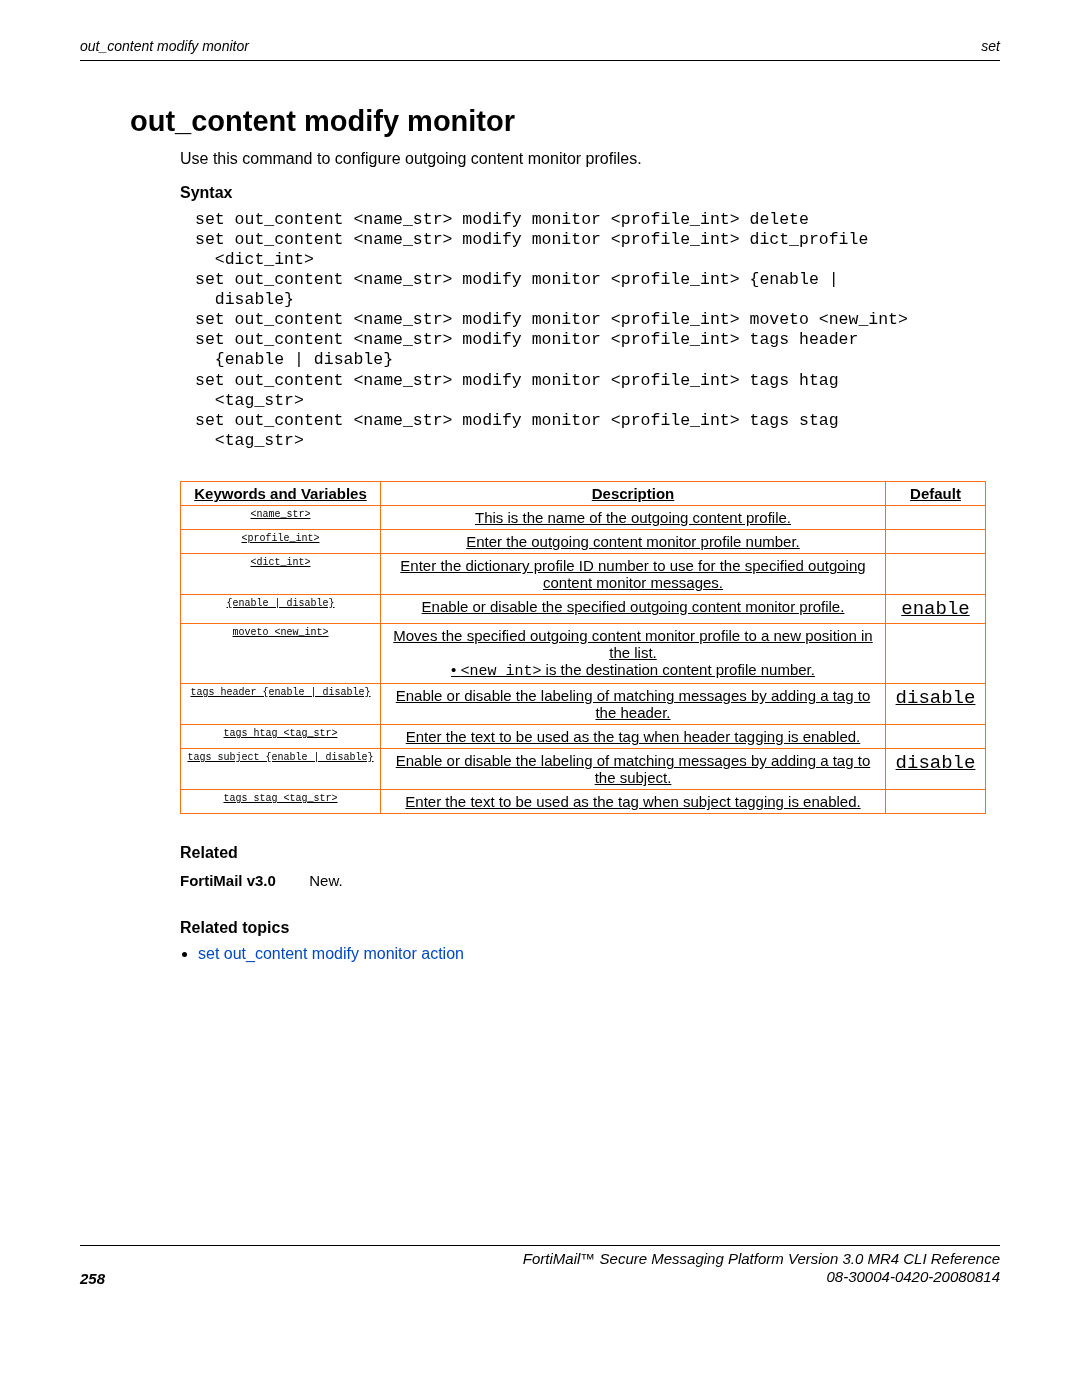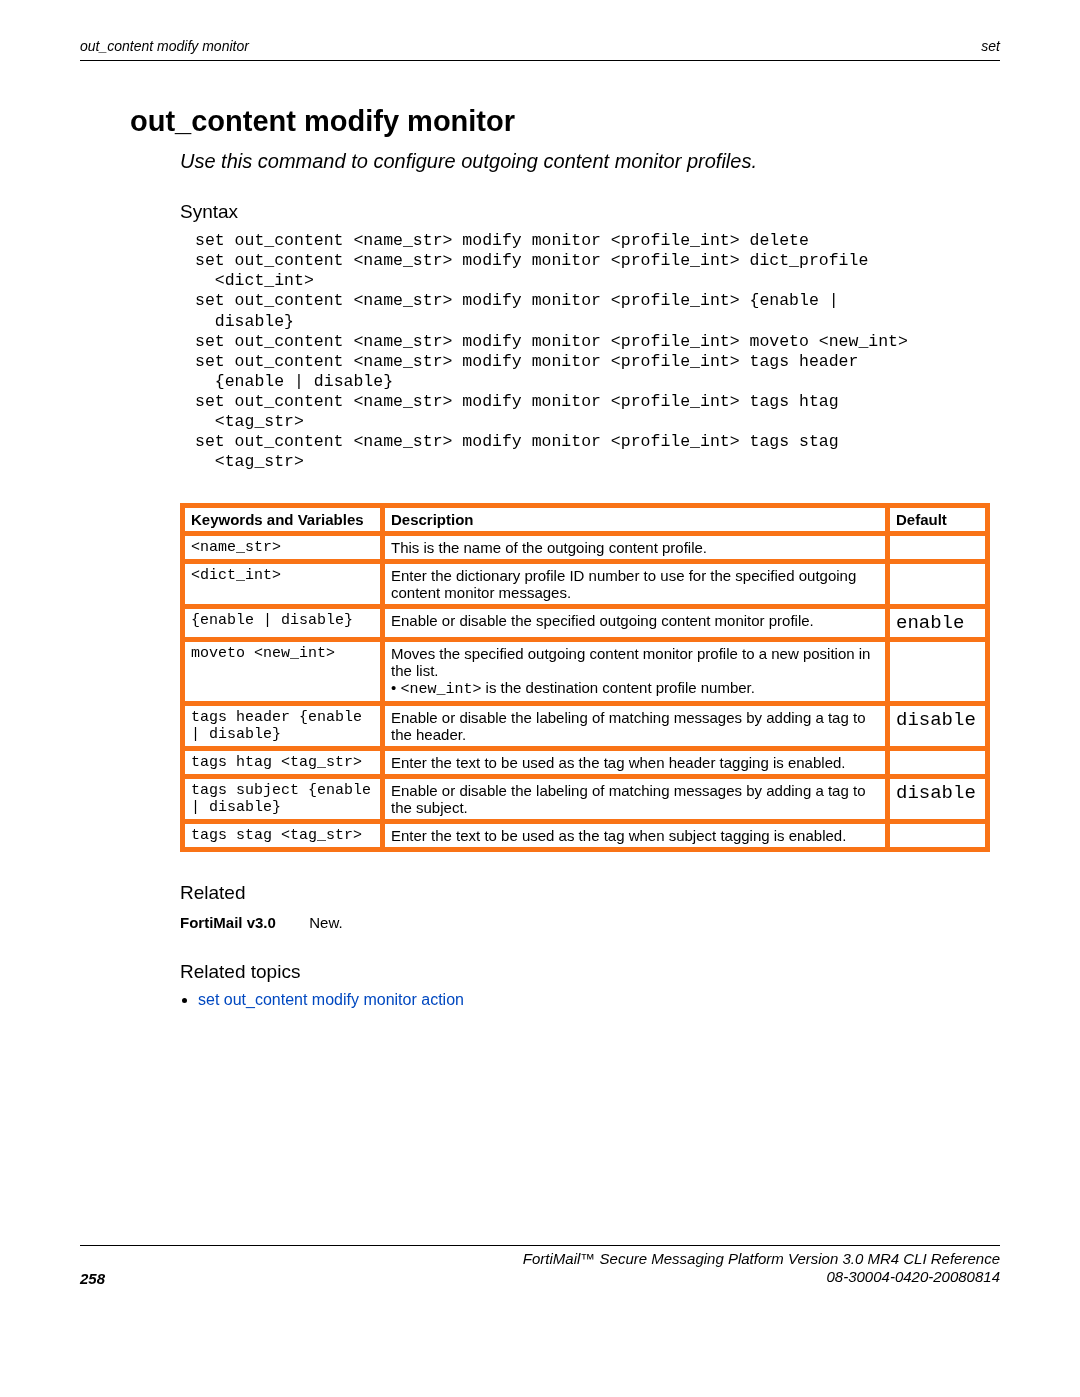--- a/index.html
+++ b/index.html
@@ -29,59 +29,59 @@
     border: none;
     border-top: 1px solid #000;
     margin: 0 0 44px 0;
   }
   h1.title {
     font-size: 29px;
     font-weight: bold;
     margin: 0 0 10px 50px;
   }
   .intro {
-    font-size: 20px;
-    margin: 0 0 26px 100px;
+    font-size: 16px;
+    margin: 0 0 14px 100px;
     line-height: 1.35;
-    font-style: italic;
   }
   h2.section {
-    font-size: 19px;
-    font-weight: normal;
+    font-size: 16px;
+    font-weight: bold;
     margin: 0 0 8px 100px;
   }
   pre.syntax {
     font-family: "Courier New", Courier, monospace;
     font-size: 16.5px;
     line-height: 1.22;
     white-space: pre-wrap;
     margin: 0 0 30px 115px;
   }
   table.params {
     border-collapse: collapse;
     margin: 0 0 30px 100px;
     width: 805px;
     table-layout: fixed;
   }
   table.params col.c1 { width: 200px; }
   table.params col.c2 { width: 505px; }
   table.params col.c3 { width: 100px; }
   table.params th, table.params td {
-    border: 5px solid #f97316;
+    border: 1px solid #f97316;
     padding: 3px 6px;
     font-size: 15px;
-    text-align: left;
+    text-align: center;
     vertical-align: top;
+    text-decoration: underline;
   }
   table.params th {
     font-weight: bold;
   }
   table.params td.kw {
     font-family: "Courier New", Courier, monospace;
-    font-size: 15px;
+    font-size: 10px;
     white-space: normal;
     overflow-wrap: break-word;
   }
   table.params td.def {
     font-family: "Courier New", Courier, monospace;
     font-size: 19px;
   }
   table.params td .mono {
     font-family: "Courier New", Courier, monospace;
   }
@@ -167,20 +167,25 @@
         <th>Default</th>
       </tr>
     </thead>
     <tbody id="params-body">
         <tr>
           <td class="kw">&lt;name_str&gt;</td>
           <td>This is the name of the outgoing content profile.</td>
           <td class="def"></td>
         </tr>
         <tr>
+          <td class="kw">&lt;profile_int&gt;</td>
+          <td>Enter the outgoing content monitor profile number.</td>
+          <td class="def"></td>
+        </tr>
+        <tr>
           <td class="kw">&lt;dict_int&gt;</td>
           <td>Enter the dictionary profile ID number to use for the specified outgoing content monitor messages.</td>
           <td class="def"></td>
         </tr>
         <tr>
           <td class="kw">{enable | disable}</td>
           <td>Enable or disable the specified outgoing content monitor profile.</td>
           <td class="def">enable</td>
         </tr>
         <tr>

